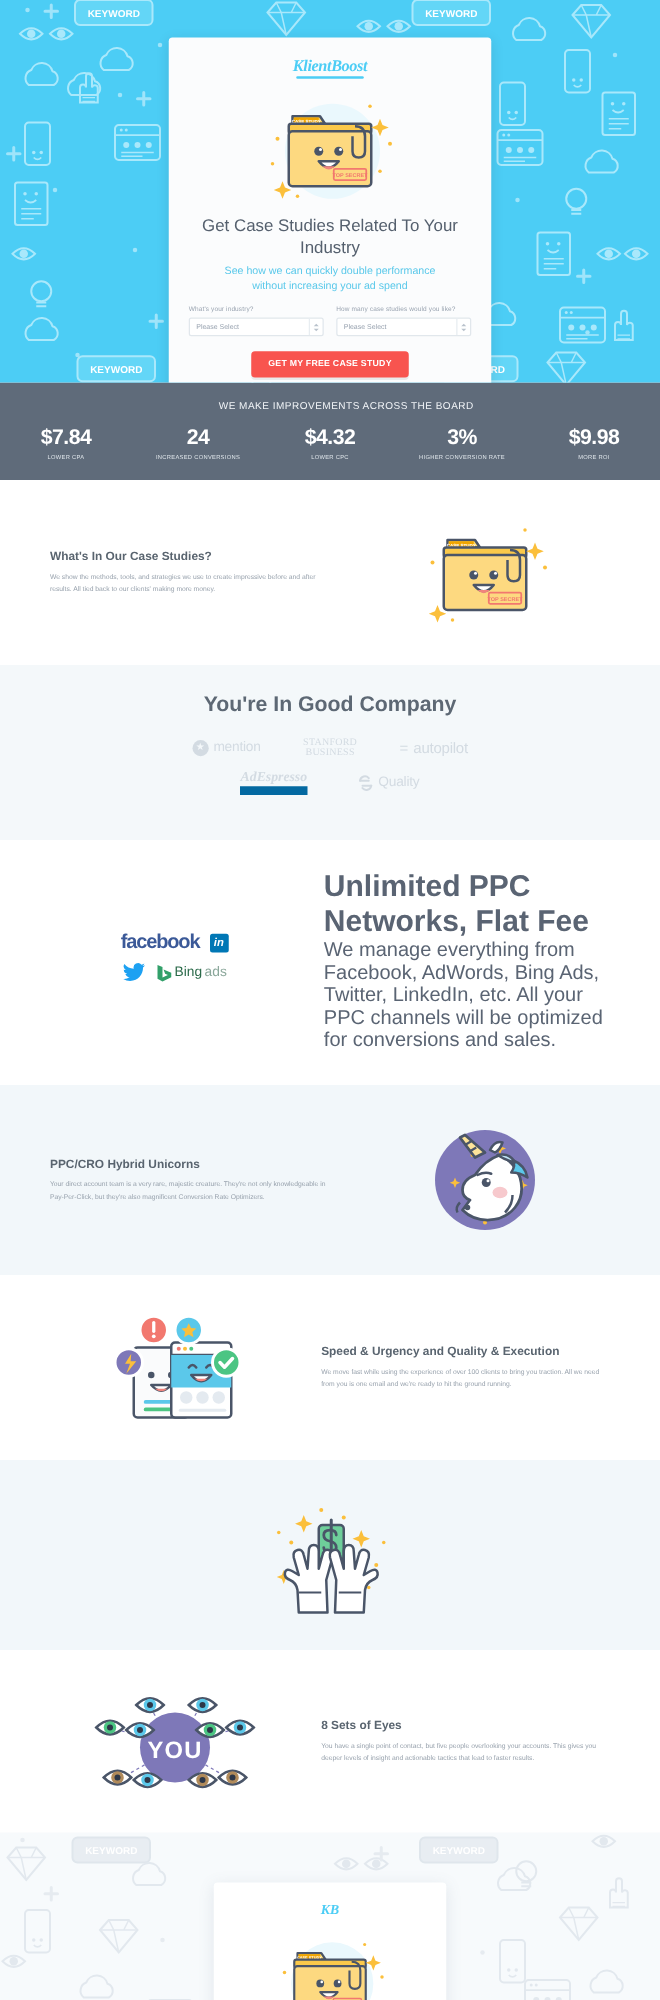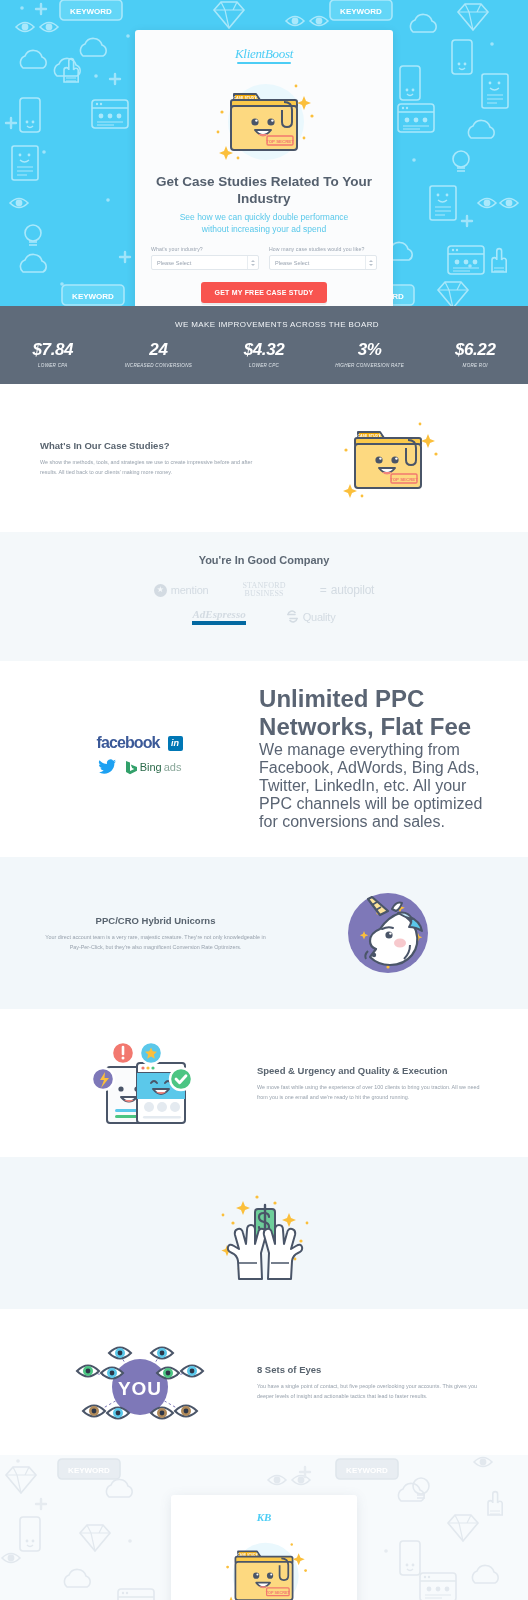--- a/index.html
+++ b/index.html
@@ -32,40 +32,40 @@
     background: #fbfcfd;
     border-radius: 3px;
     box-shadow: 0 2px 10px rgba(0,0,0,.10);
     padding: 14px 16px 18px 16px;
     text-align: center;
     z-index: 5;
   }
   .logo-kb {
     font-family: "Liberation Serif", serif;
     font-style: italic;
-    font-weight: normal;
+    font-weight: bold;
     font-size: 13px;
     color: #4ccdf5;
     letter-spacing: -.3px;
     position: relative;
     display: inline-block;
     padding-bottom: 2px;
   }
   .logo-kb::after {
     content: "";
     position: absolute;
     left: 4%; right: 4%; bottom: 0; height: 2px;
     background: #4ccdf5;
     border-radius: 2px;
   }
   .folder-wrap { margin: 8px 0 6px; display: flex; justify-content: center; }
   .hero h1 {
     font-size: 13.5px;
     color: #55606e;
-    font-weight: bold;
+    font-weight: normal;
     line-height: 1.25;
     margin-bottom: 3px;
   }
   .hero .sub {
     font-size: 8.5px;
     color: #59c8ea;
     line-height: 1.45;
     margin-bottom: 11px;
   }
   .form-row { display: flex; gap: 10px; text-align: left; margin-bottom: 11px; }
@@ -121,27 +121,27 @@
     color: #fff;
   }
   .stats-title {
     font-size: 8px;
     letter-spacing: .4px;
     margin-bottom: 12px;
     color: #f2f5f8;
     margin-left: 26px;
   }
   .stats-row { display: flex; justify-content: center; gap: 0; }
-  .stat { flex: 1; font-style: italic; }
+  .stat { flex: 1; }
   .stat-val { font-size: 17px; font-weight: bold; letter-spacing: -.4px; line-height: 1; }
   .stat-lab { font-size: 4.6px; letter-spacing: .25px; margin-top: 5px; color: #dfe5ea; }
 
   
   .sec { padding: 26px 40px; }
-  .sec.alt { background: #f2f7fa; text-align: center; }
+  .sec.alt { background: #f2f7fa; }
   .sec-inner { display: flex; align-items: center; gap: 16px; }
   .sec-text { flex: 1.15; }
   .sec-art { flex: 1; display: flex; justify-content: center; align-items: center; }
   .sec h2 {
     font-size: 9.5px;
     color: #59646f;
     font-weight: bold;
     margin-bottom: 6px;
   }
   .sec p {
@@ -149,35 +149,35 @@
     line-height: 1.85;
     color: #98a2ad;
   }
 
   
   .company {
     background: #f4f8fa;
     padding: 22px 30px 26px;
     text-align: center;
   }
-  .company h2 { font-size: 11px; color: #5d6874; font-weight: bold; margin-bottom: 16px; }
+  .company h2 { font-size: 17px; color: #5d6874; font-weight: bold; margin-bottom: 16px; }
   .logo-row { display: flex; justify-content: center; align-items: center; gap: 34px; margin-bottom: 10px; }
   .logo-row.r2 { gap: 40px; }
   .glogo { color: #d3dbe2; display: flex; align-items: center; gap: 4px; }
   .glogo .nm { font-size: 11px; letter-spacing: -.2px; }
   .logo-mention .star {
     width: 13px; height: 13px; border-radius: 50%;
     background: #d3dbe2; display:flex; align-items:center; justify-content:center;
     color:#f4f8fa; font-size: 8px; line-height: 1;
   }
   .logo-stanford { font-family: "Liberation Serif", serif; font-size: 8px; line-height: 1.02; color:#d3dbe2; letter-spacing:.2px; }
   .logo-autopilot .nm { font-size: 12px; }
   .logo-adespresso {
     font-family: "Liberation Serif", serif; font-style: italic; font-weight: bold;
-    font-size: 11px; color:#d3dbe2; border-bottom: 4px solid #0369a1; padding-bottom:1px;
+    font-size: 11px; color:#d3dbe2; border-bottom: 7px solid #0369a1; padding-bottom:1px;
   }
   .logo-segment .nm { font-size: 11px; }
 
   
   .ppc { padding: 24px 40px 26px; }
   .ppc-inner { display: flex; align-items: center; gap: 20px; }
   .ppc-logos { flex: 1; }
   .ppc-line { display: flex; align-items: center; justify-content: center; gap: 8px; margin-bottom: 7px; }
   .fb { font-size: 16px; font-weight: bold; color: #3b5998; letter-spacing: -.9px; font-family: "Liberation Sans", sans-serif; }
   .li-badge {
@@ -413,21 +413,21 @@
       </div>
       <div class="stat">
         <div class="stat-val">$4.32</div>
         <div class="stat-lab">LOWER CPC</div>
       </div>
       <div class="stat">
         <div class="stat-val">3%</div>
         <div class="stat-lab">HIGHER CONVERSION RATE</div>
       </div>
       <div class="stat">
-        <div class="stat-val">$6.22</div>
+        <div class="stat-val">$9.98</div>
         <div class="stat-lab">MORE ROI</div>
       </div>
     </div>
   </section>
 
   <section class="sec">
     <div class="sec-inner">
       <div class="sec-text">
         <h2>What's In Our Case Studies?</h2>
         <p>We show the methods, tools, and strategies we use to create impressive before and after results. All tied back to our clients' making more money.</p>

